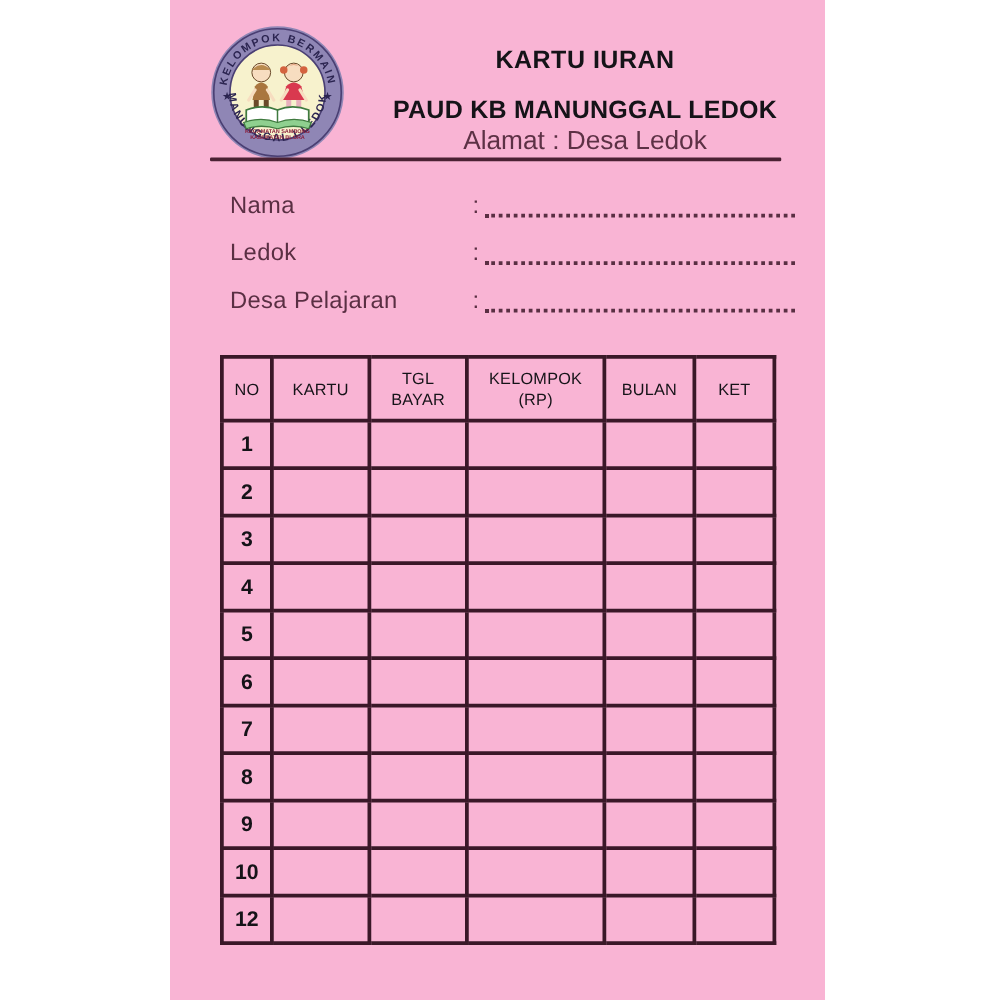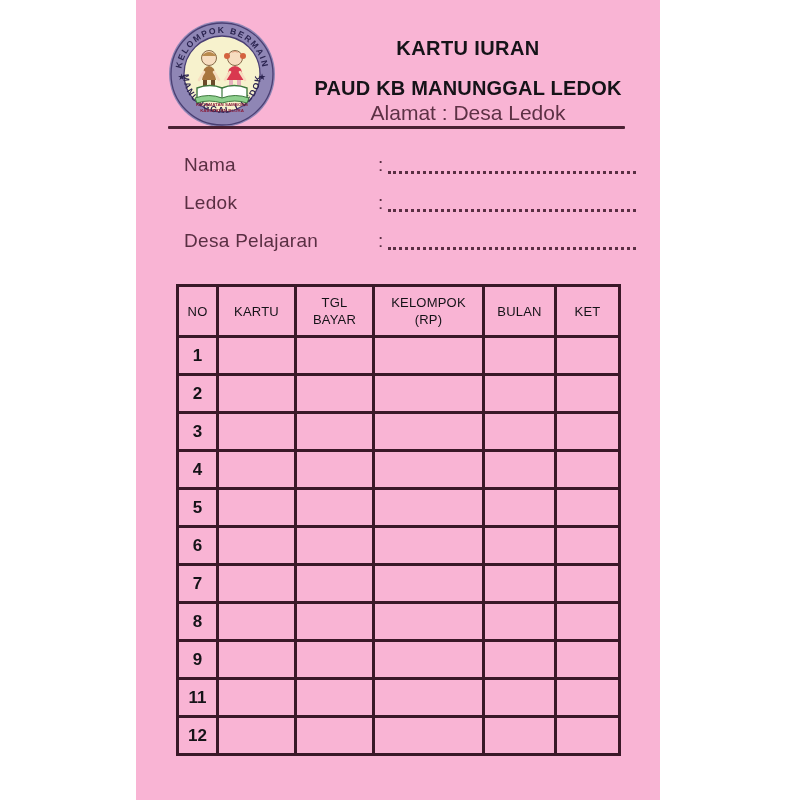--- a/index.html
+++ b/index.html
@@ -374,21 +374,21 @@
           </tr>
           <tr>
             <td class="no-cell">9</td>
             <td></td>
             <td></td>
             <td></td>
             <td></td>
             <td></td>
           </tr>
           <tr>
-            <td class="no-cell">11</td>
+            <td class="no-cell">10</td>
             <td></td>
             <td></td>
             <td></td>
             <td></td>
             <td></td>
           </tr>
           <tr>
             <td class="no-cell">12</td>
             <td></td>
             <td></td>

